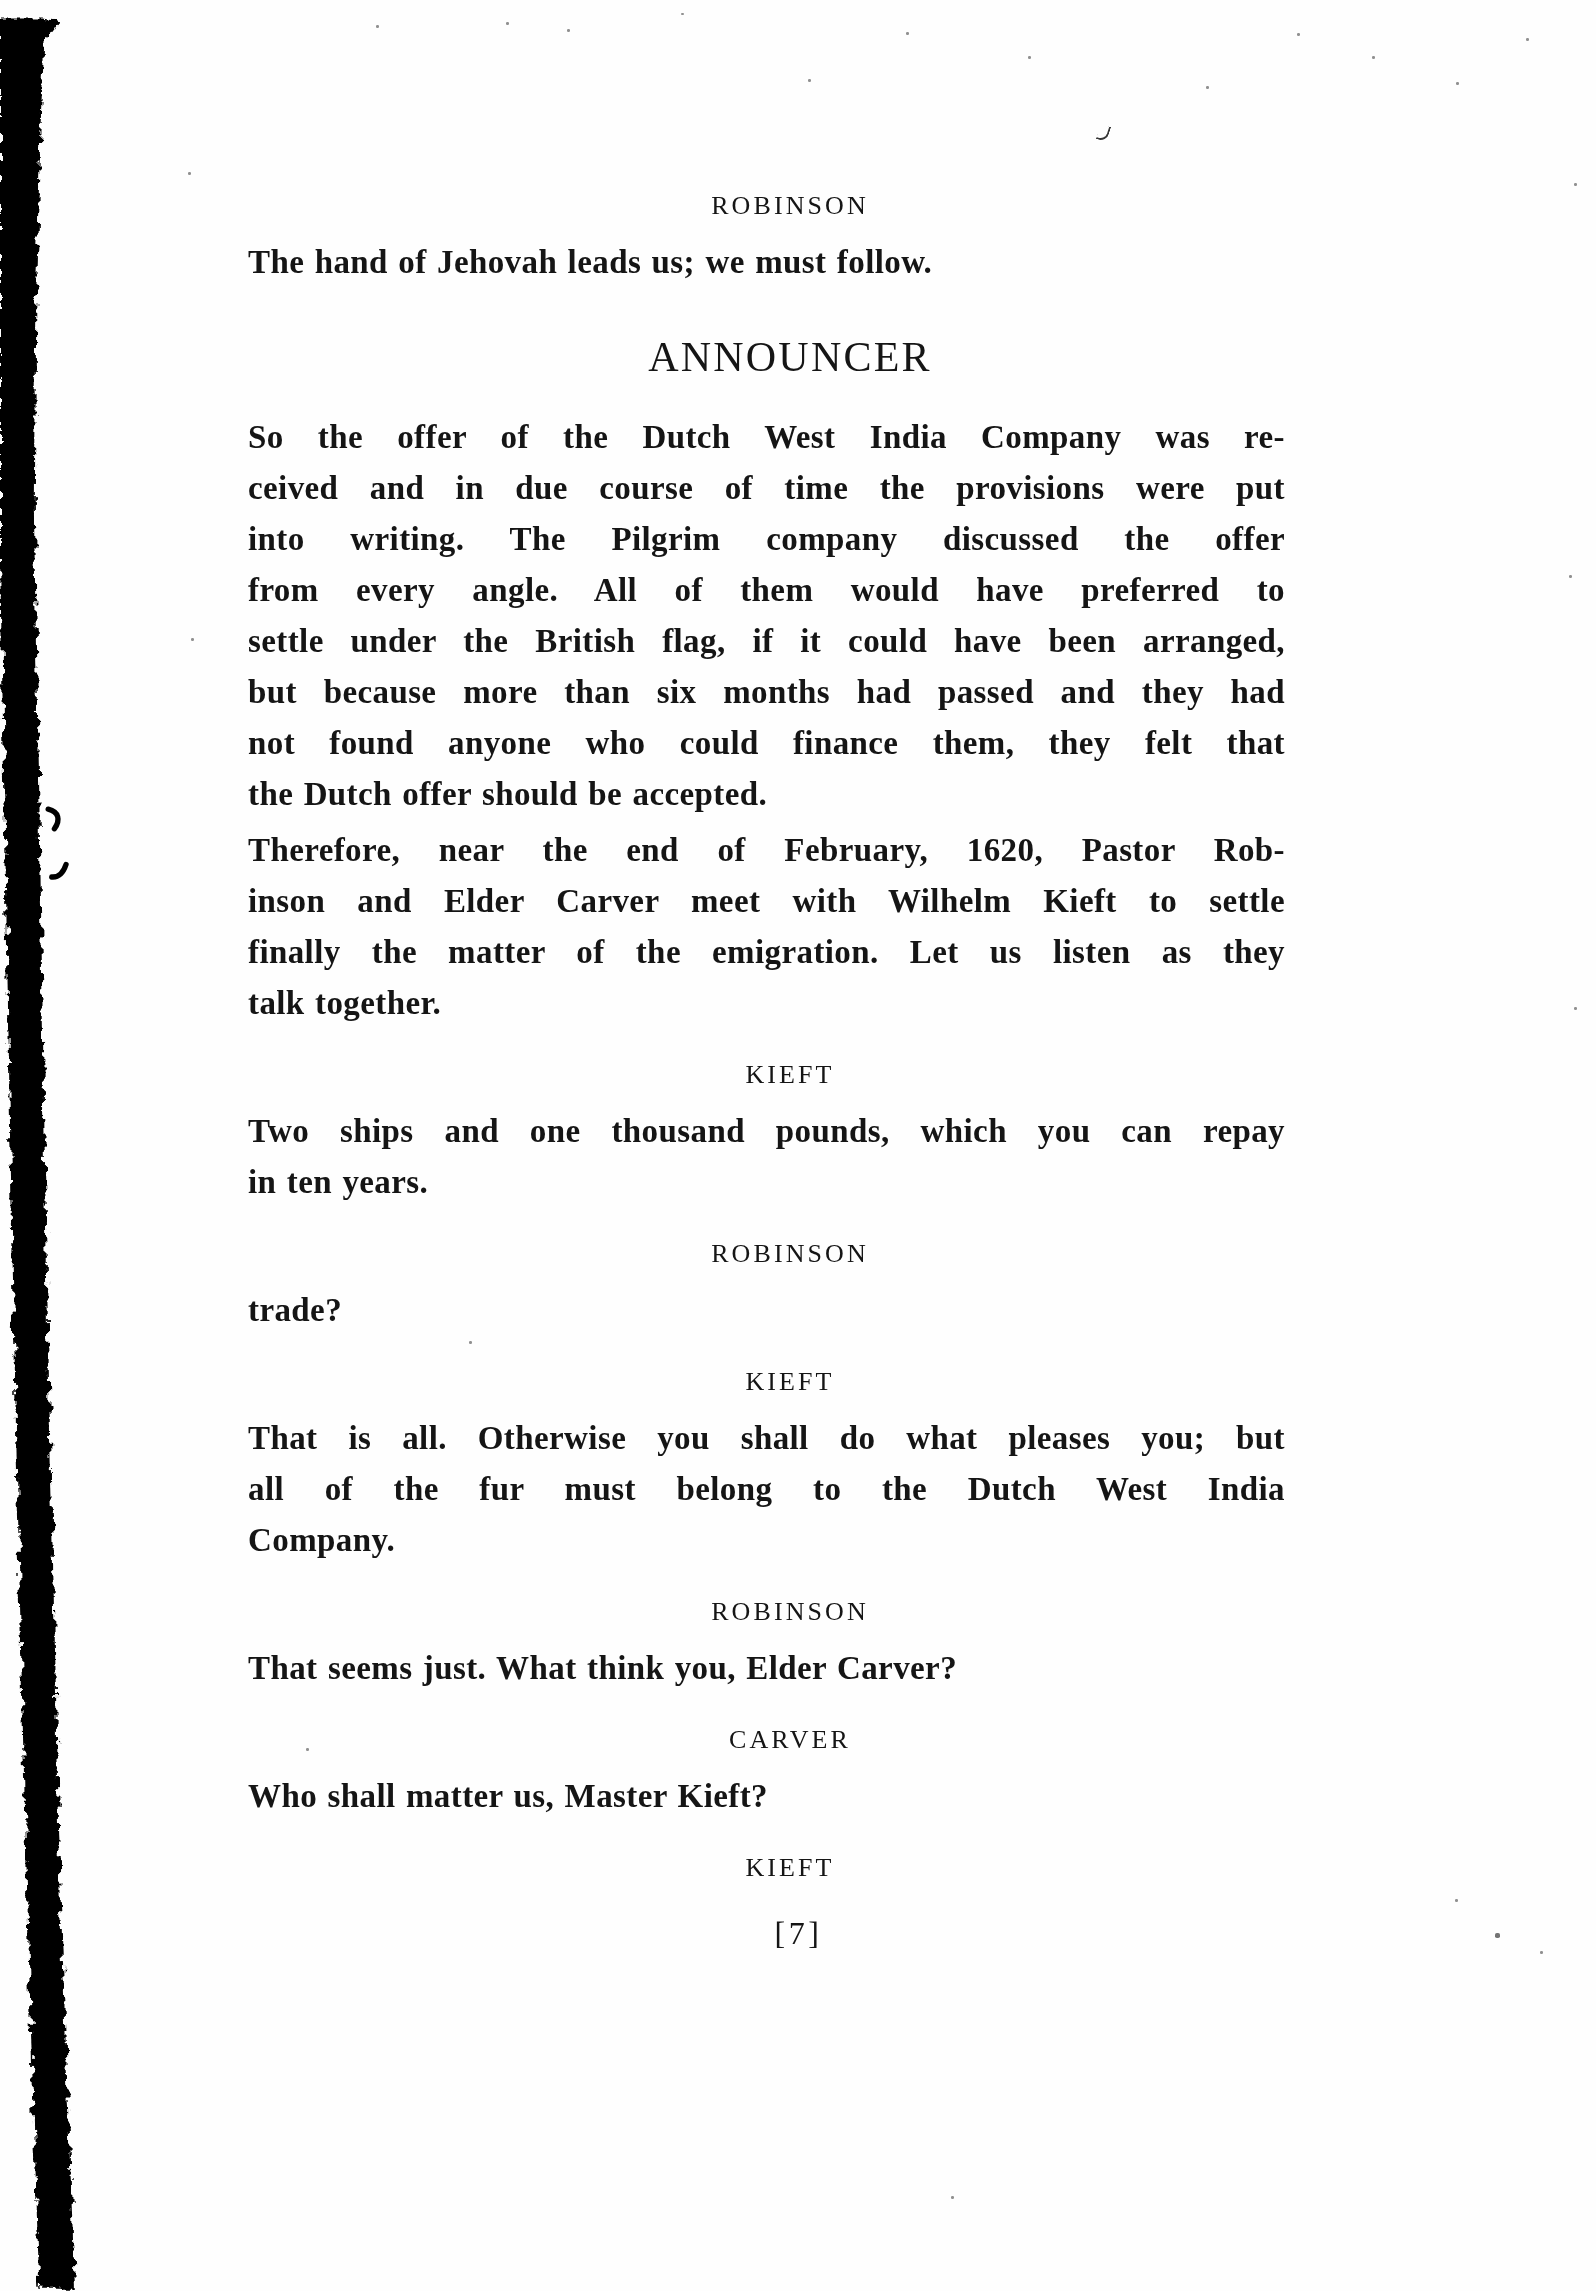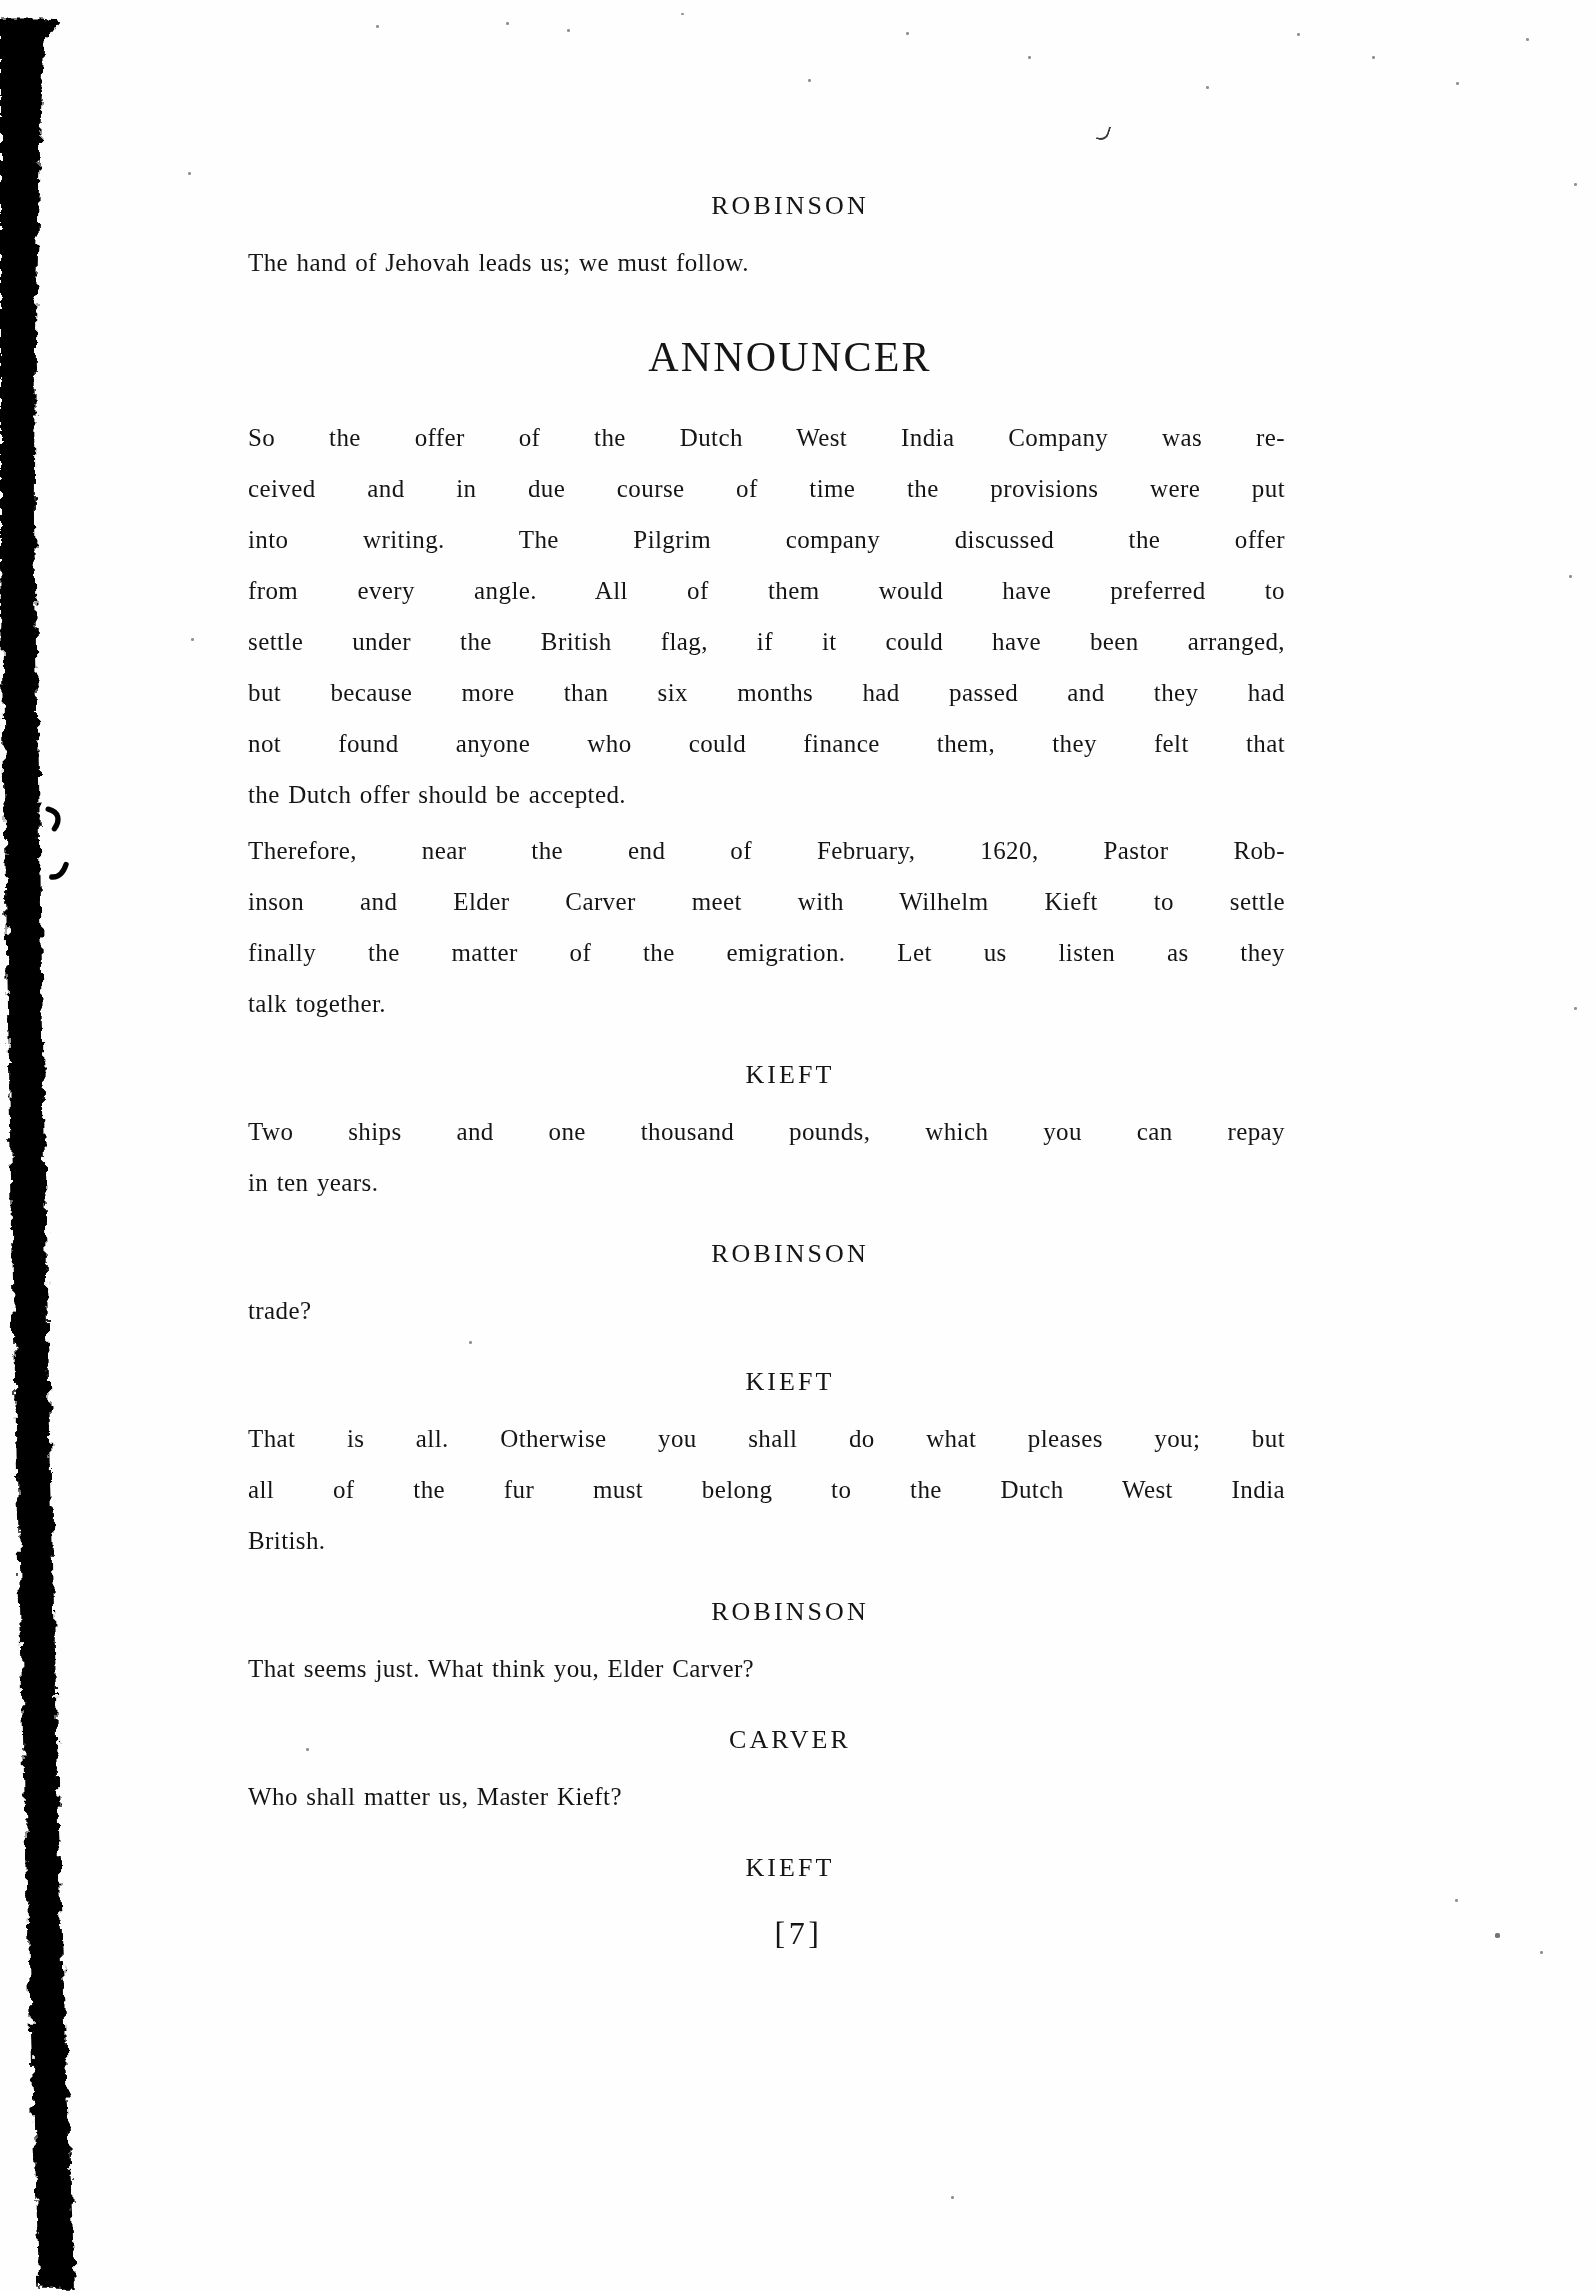--- a/index.html
+++ b/index.html
@@ -33,24 +33,25 @@
   .announcer{
     text-align:center;
     padding-left:47px;
     font-size:42px;
     letter-spacing:2.2px;
     line-height:50px;
     margin:44px 0 30px 0;
   }
   .para{margin:0 0 5.4px 0;}
   .bline{
-    font-size:25px;
+    font-size:33px;
     line-height:51px;
     letter-spacing:0.4px;
     word-spacing:1.8px;
+    font-weight:bold;
   }
   .jl{text-align:justify;text-align-last:justify;}
   .ll{text-align:left;text-align-last:left;}
   .pageno{
     text-align:center;
     padding-left:64px;
     font-size:32px;
     letter-spacing:3.6px;
     margin-top:32px;
   }
@@ -146,21 +147,21 @@
 
     <div class="para">
       <div class="bline ll">trade?</div>
     </div>
 
     <div class="speaker">KIEFT</div>
 
     <div class="para">
       <div class="bline jl">That is all.  Otherwise you shall do what pleases you; but</div>
       <div class="bline jl">all of the fur must belong to the Dutch West India</div>
-      <div class="bline ll">British.</div>
+      <div class="bline ll">Company.</div>
     </div>
 
     <div class="speaker">ROBINSON</div>
 
     <div class="bline ll">That seems just.  What think you, Elder Carver?</div>
 
     <div class="speaker">CARVER</div>
 
     <div class="bline ll">Who shall matter us, Master Kieft?</div>
 

